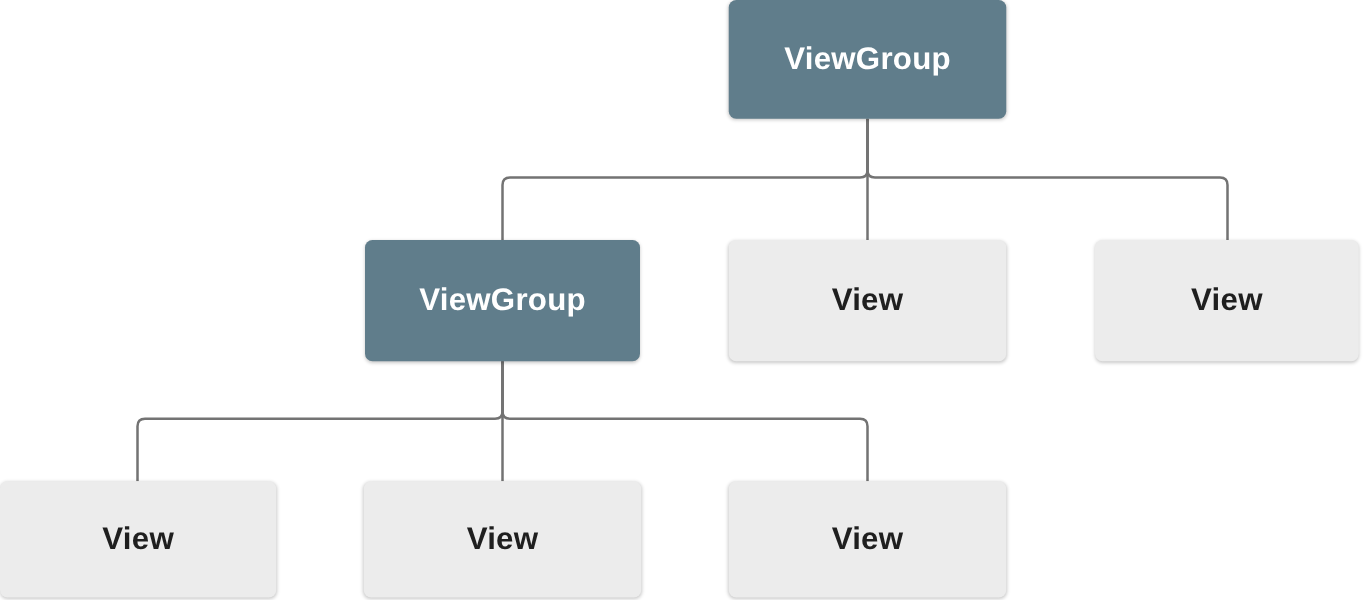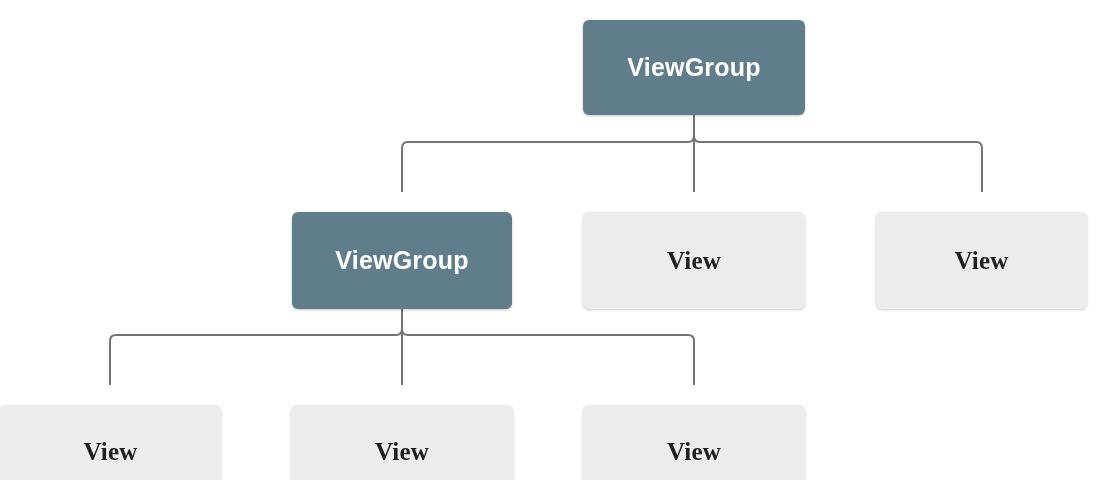--- a/index.html
+++ b/index.html
@@ -42,30 +42,28 @@
     position: absolute;
     display: flex;
     align-items: center;
     justify-content: center;
     border-radius: 6px;
     font-size: 25px;
     font-weight: 700;
     letter-spacing: 0.2px;
     box-shadow: 0 1px 3px rgba(0,0,0,0.22);
     box-sizing: border-box;
-    margin-top: 20px;
   }
   .node.viewgroup {
     background: var(--viewgroup_bg);
     color: var(--viewgroup_text);
   }
   .node.view {
     background: var(--view_bg);
     color: var(--view_text);
-    font-family: Liberation Serif, serif;
   }
   
   .n-root   { left: 583px; top:   0px; width: 222px; height: 95px; }
   .n-l2vg   { left: 292px; top: 192px; width: 220px; height: 97px; }
   .n-l2v1   { left: 583px; top: 192px; width: 222px; height: 97px; }
   .n-l2v2   { left: 876px; top: 192px; width: 211px; height: 97px; }
   .n-l3v1   { left:   0px; top: 385px; width: 221px; height: 93px; }
   .n-l3v2   { left: 291px; top: 385px; width: 222px; height: 93px; }
   .n-l3v3   { left: 583px; top: 385px; width: 222px; height: 93px; }
 </style>

